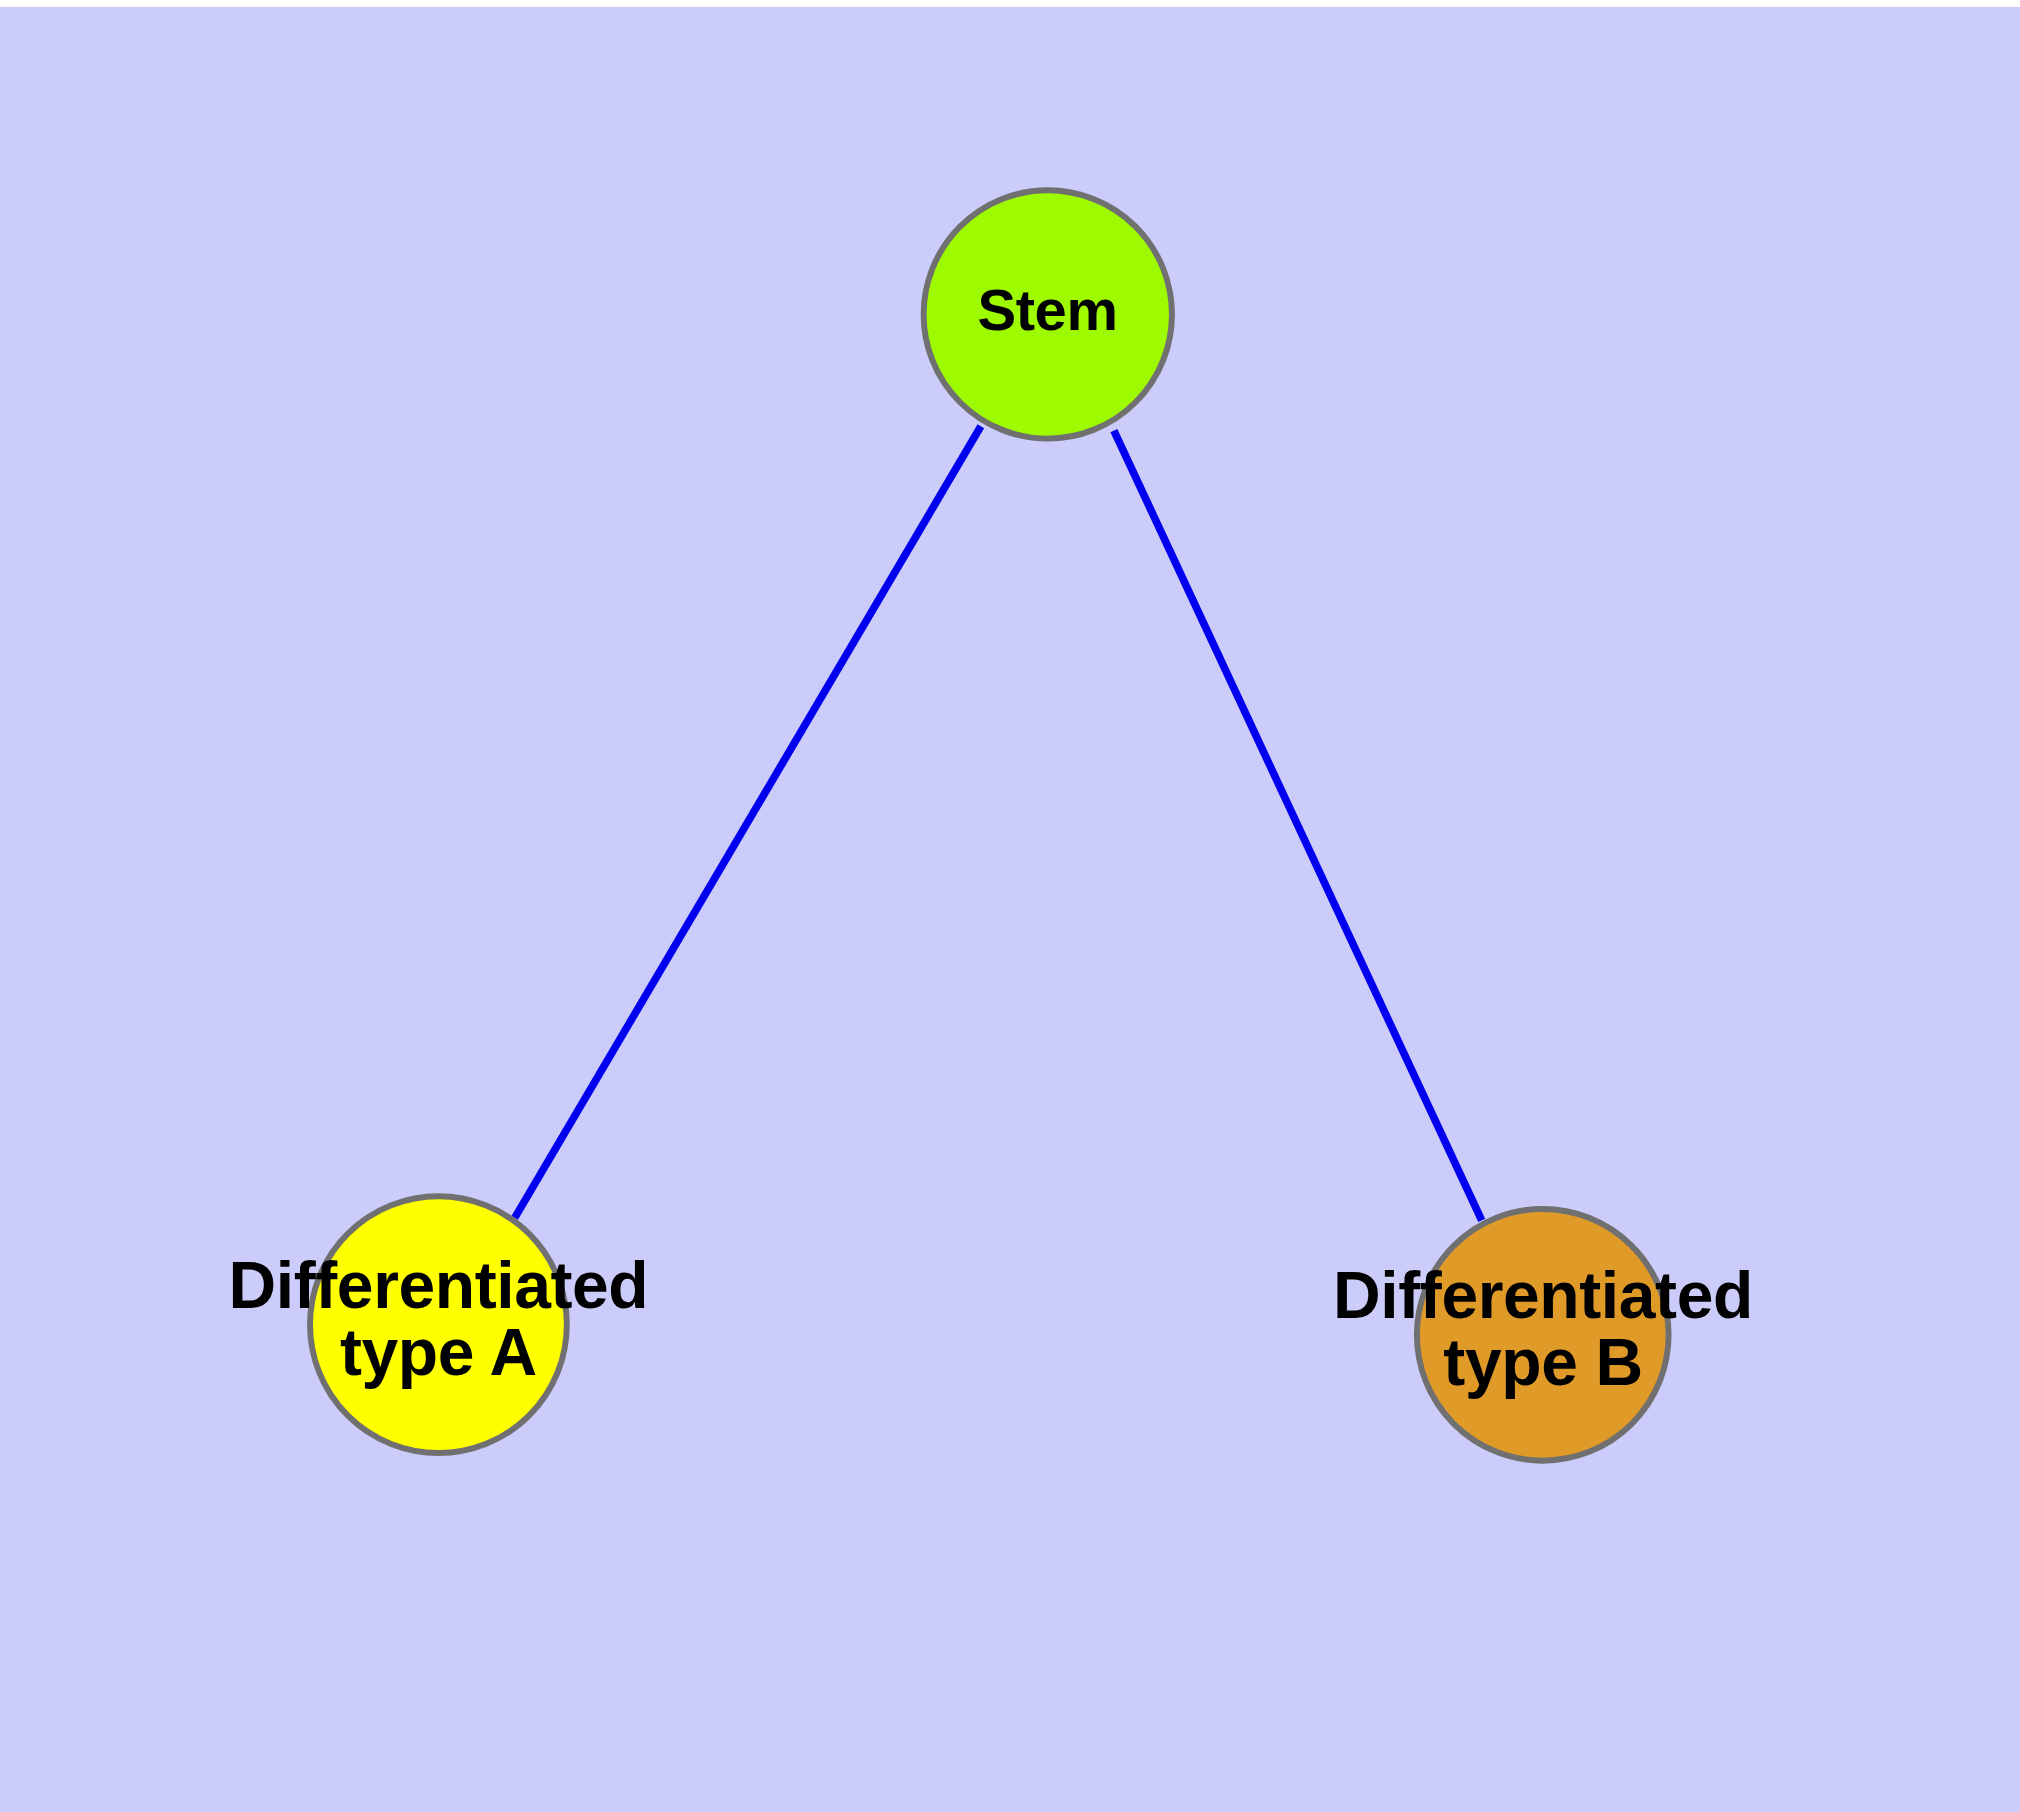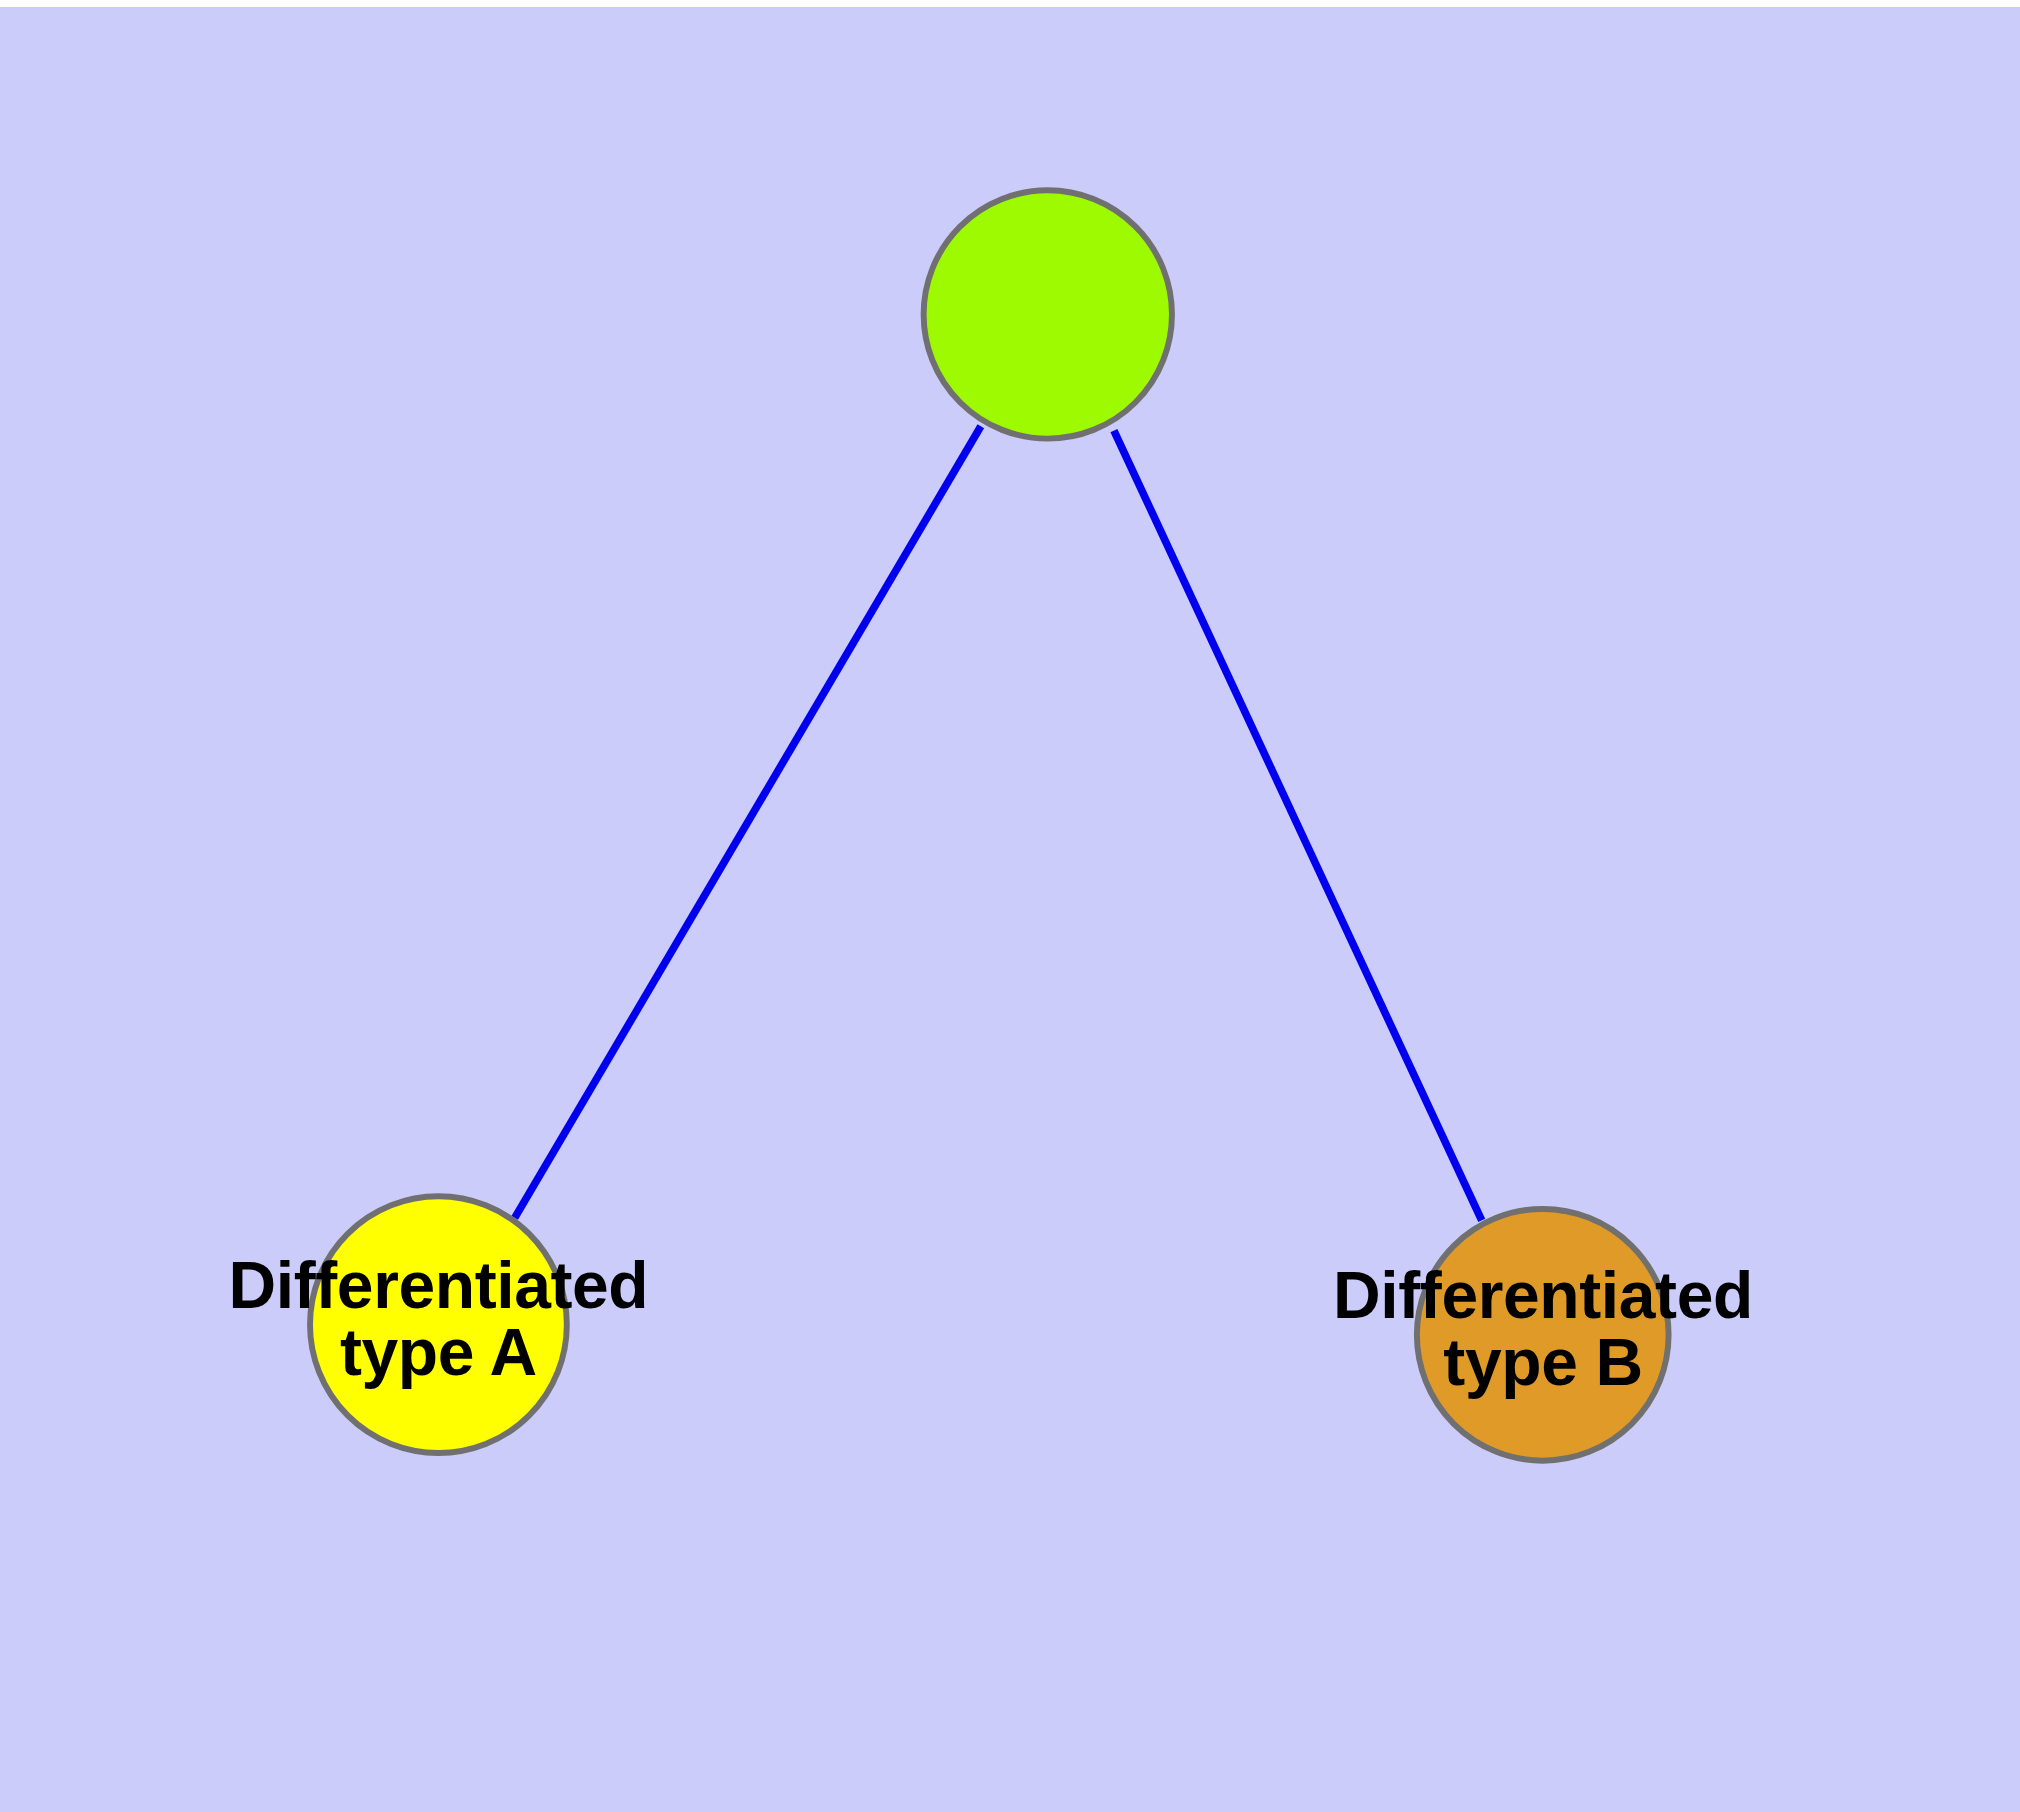--- a/index.html
+++ b/index.html
@@ -63,20 +63,21 @@
       <line x1="1314" y1="508" x2="1748" y2="1440" stroke="#0000ee" stroke-width="9" stroke-linecap="butt"></line>
     </g>
 
     <g>
       <circle cx="1236" cy="371" r="146.5" fill="#9efa00" stroke="#707070" stroke-width="7"></circle>
       <circle cx="517" cy="1563" r="151.5" fill="#ffff00" stroke="#707070" stroke-width="7"></circle>
       <circle cx="1820" cy="1575" r="148.5" fill="#e09a28" stroke="#707070" stroke-width="7"></circle>
     </g>
   </svg>
 
+  <div class="node-label stem" style="left: 793px; top: 280px; width: 509px; font-size: 58px; color: rgb(0, 0, 0);">Stem</div>
 
   <div class="node-label leaf" style="left: 14.4px; top: 1252px; width: 848px; font-size: 66px; color: rgb(0, 0, 0);">Differentiated
 type A</div>
 
   <div class="node-label leaf" style="left: 1119px; top: 1262px; width: 848px; font-size: 66px; color: rgb(0, 0, 0);">Differentiated
 type B</div>
 
 </div>
 
 

